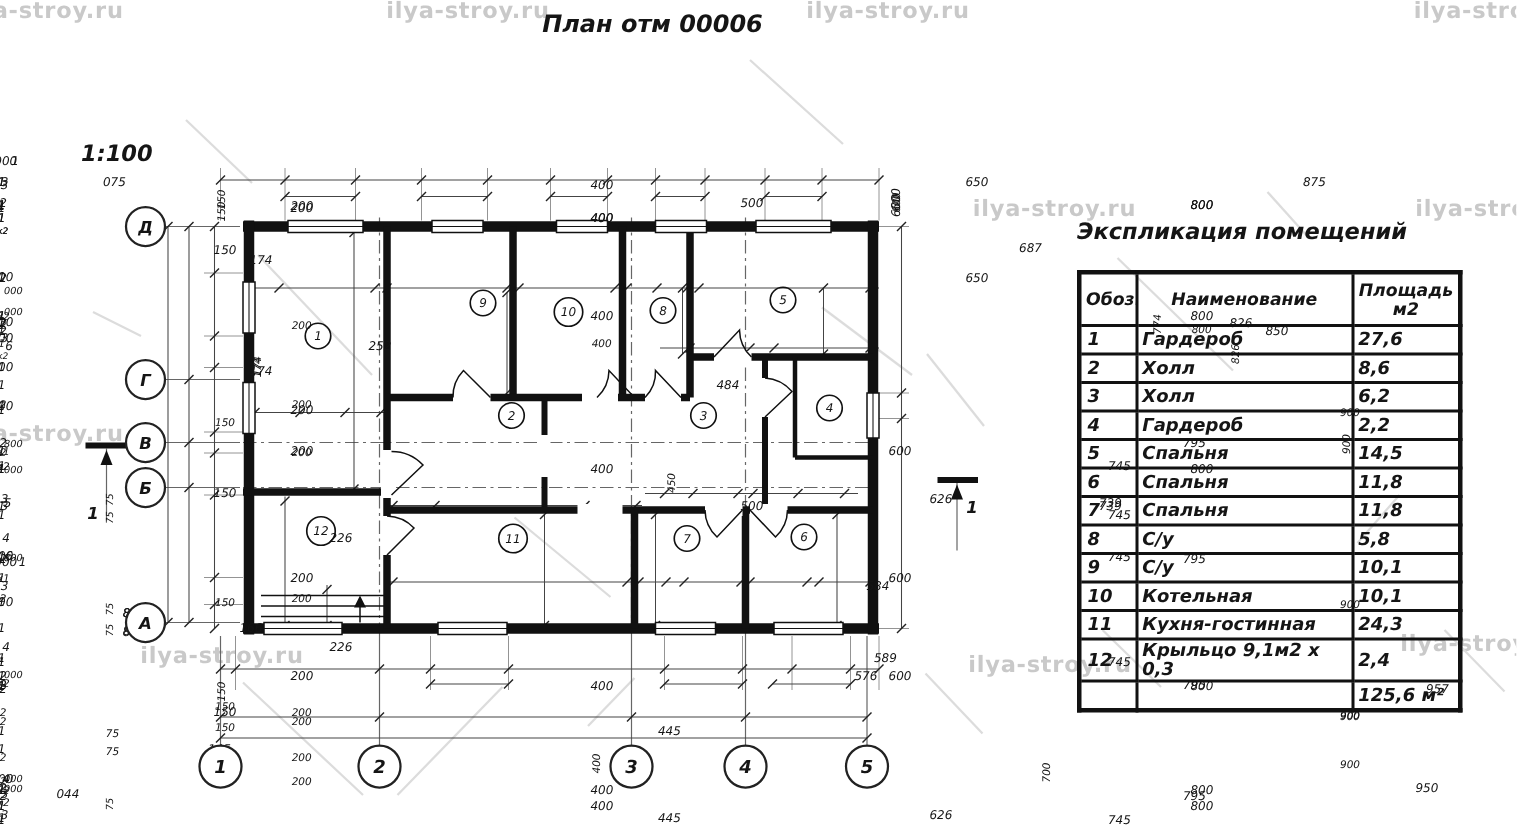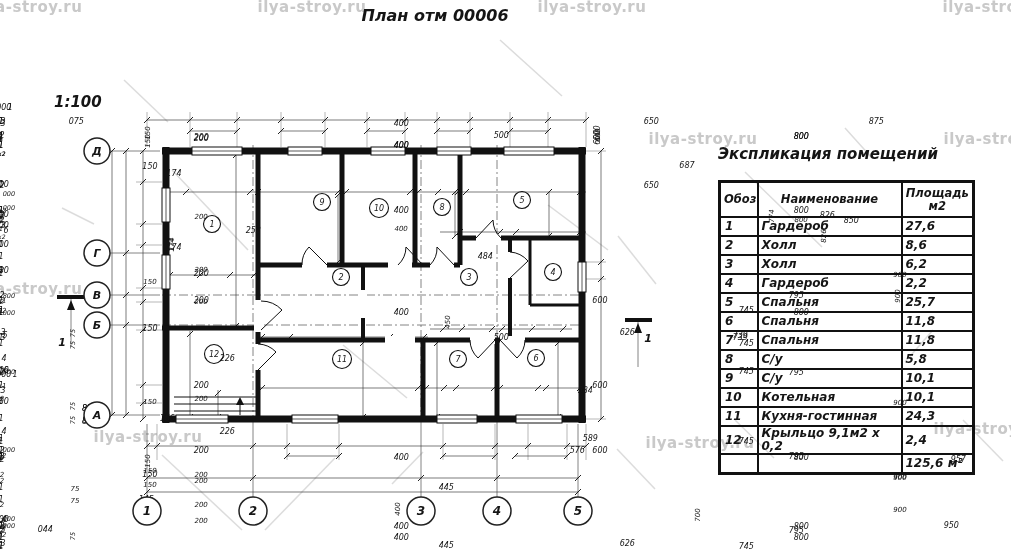--- a/index.html
+++ b/index.html
@@ -590,21 +590,21 @@
             <td>6,2</td>
           </tr>
           <tr>
             <td class="num">4</td>
             <td>Гардероб</td>
             <td>2,2</td>
           </tr>
           <tr>
             <td class="num">5</td>
             <td>Спальня</td>
-            <td>25,7</td>
+            <td>14,5</td>
           </tr>
           <tr>
             <td class="num">6</td>
             <td>Спальня</td>
             <td>11,8</td>
           </tr>
           <tr>
             <td class="num">7</td>
             <td>Спальня</td>
             <td>11,8</td>
@@ -624,21 +624,21 @@
             <td>Котельная</td>
             <td>10,1</td>
           </tr>
           <tr>
             <td class="num">11</td>
             <td>Кухня-гостинная</td>
             <td>24,3</td>
           </tr>
           <tr>
             <td class="num">12</td>
-            <td>Крыльцо 9,1м2 х 0,2</td>
+            <td>Крыльцо 9,1м2 х 0,3</td>
             <td>2,4</td>
           </tr>
           <tr>
             <td class="num"></td>
             <td></td>
             <td>125,6 м²</td>
           </tr>
         </tbody>
     </table>
   </div>

